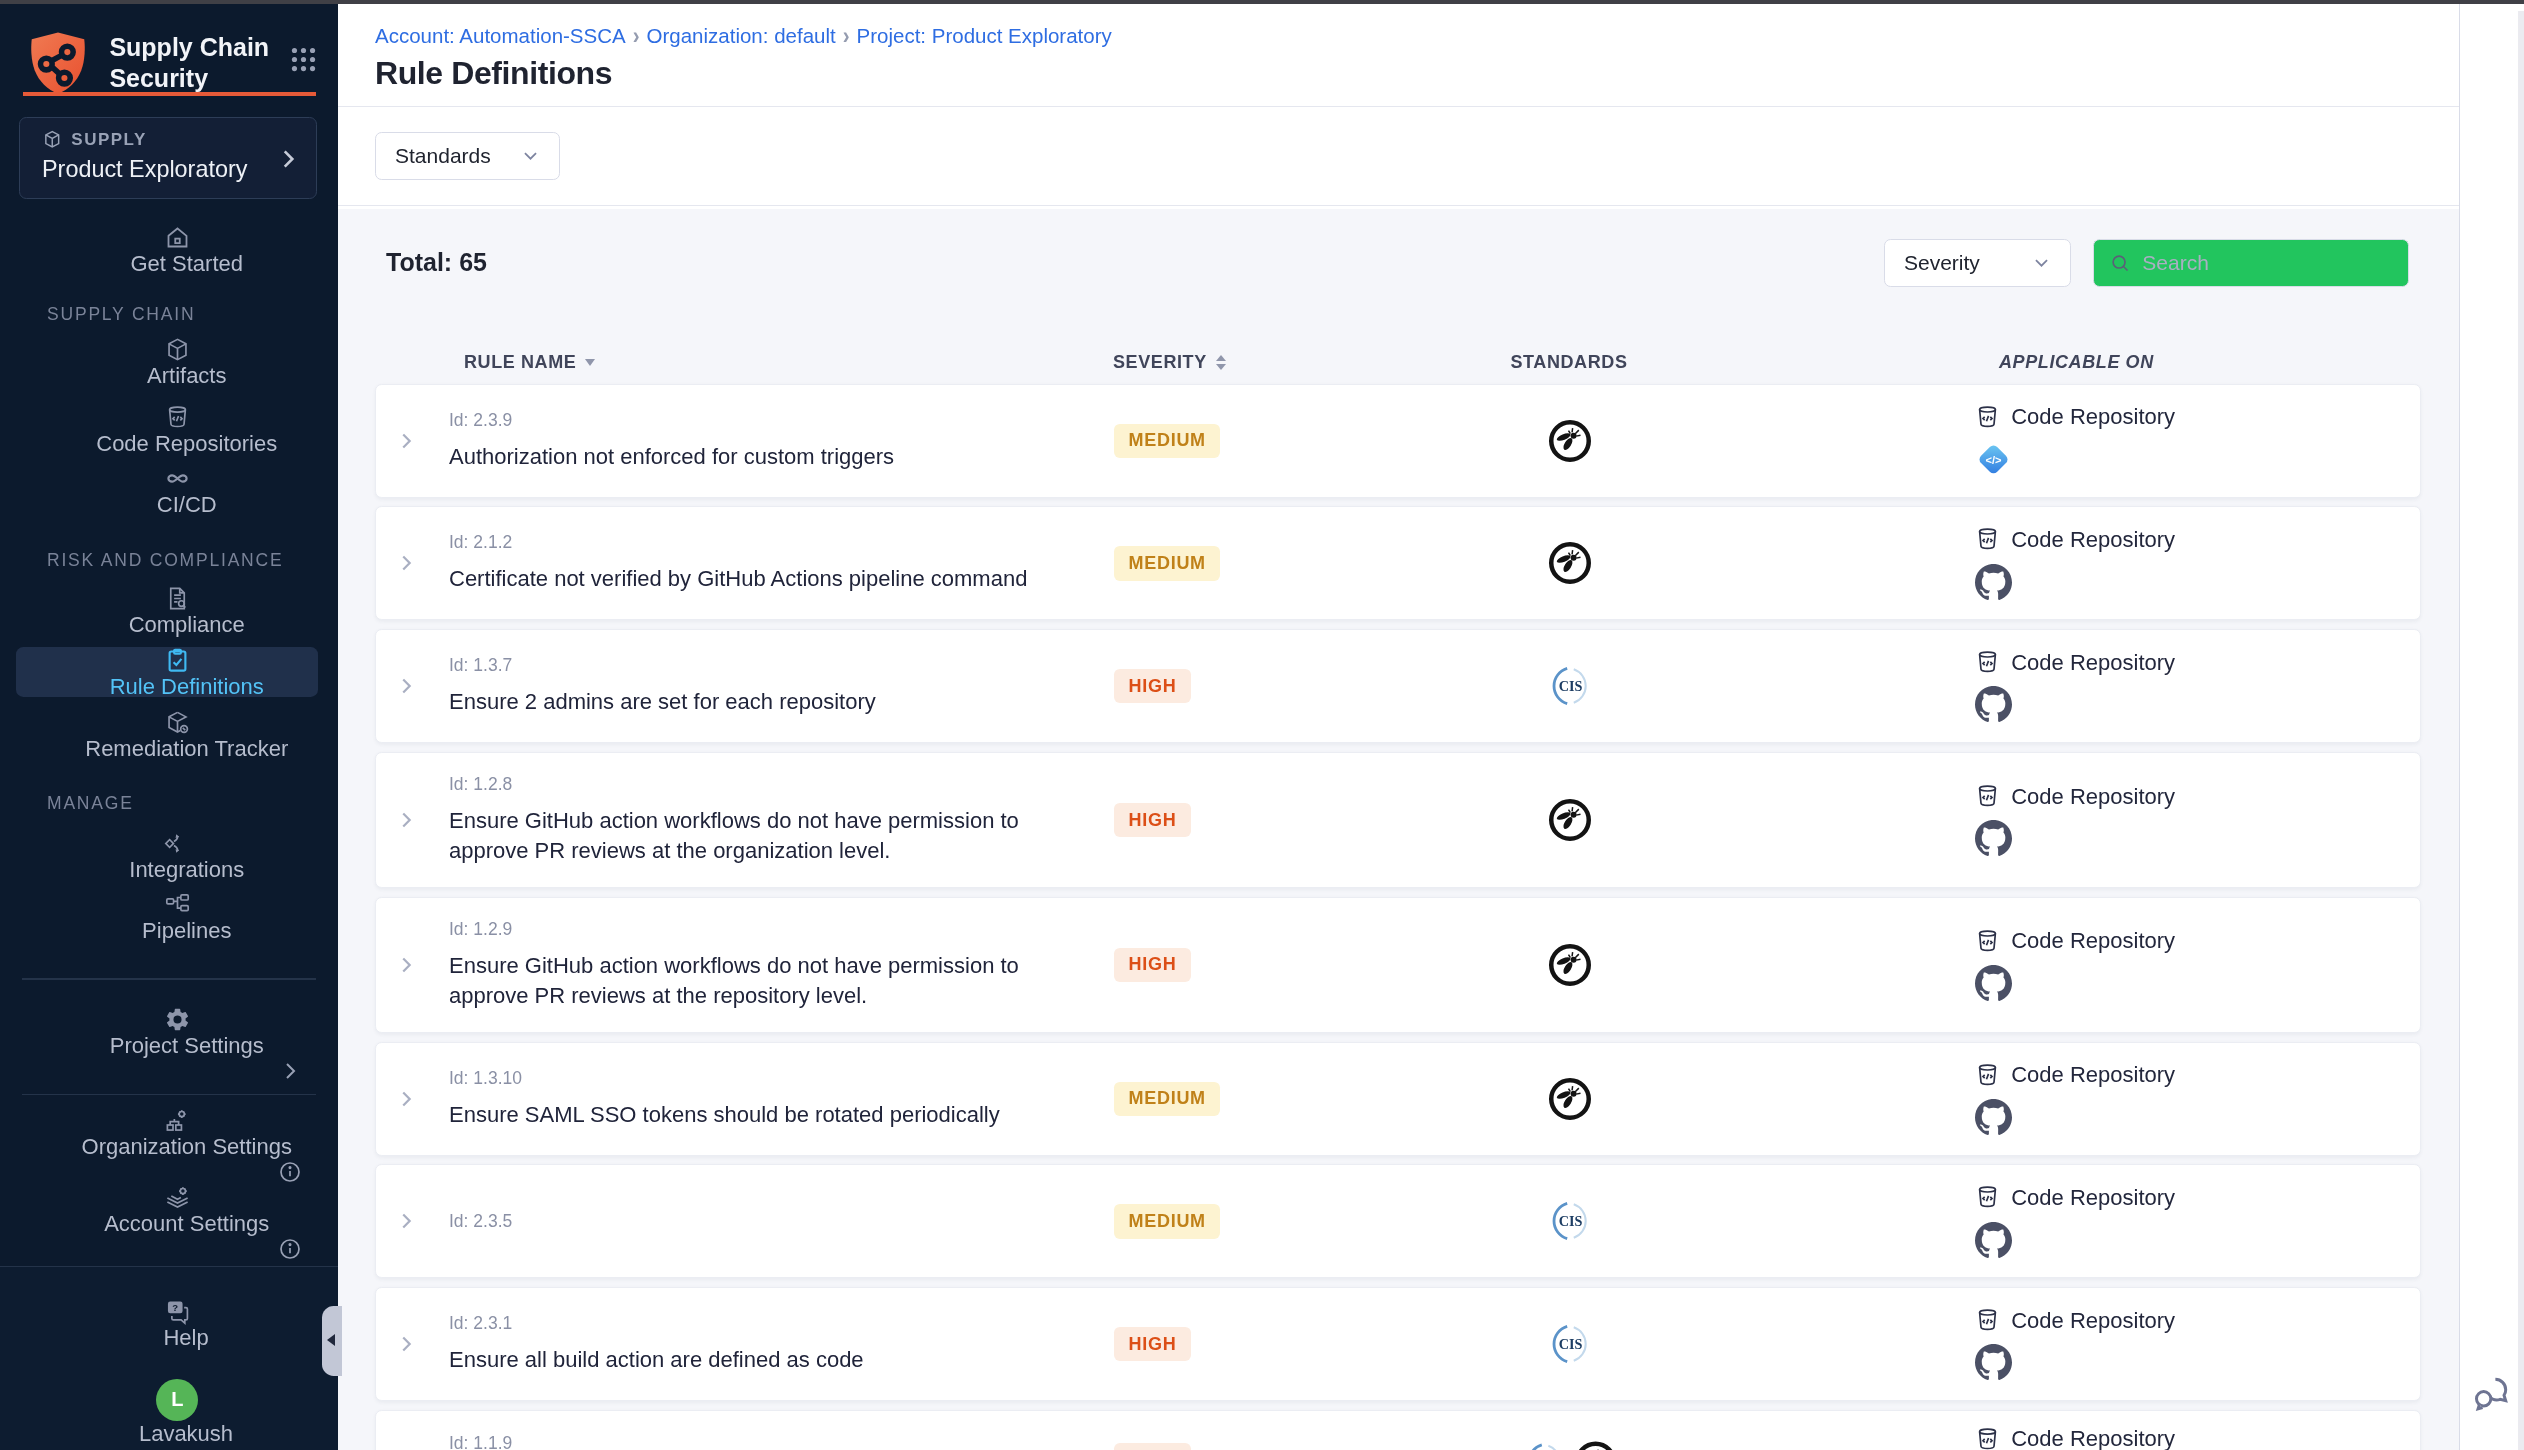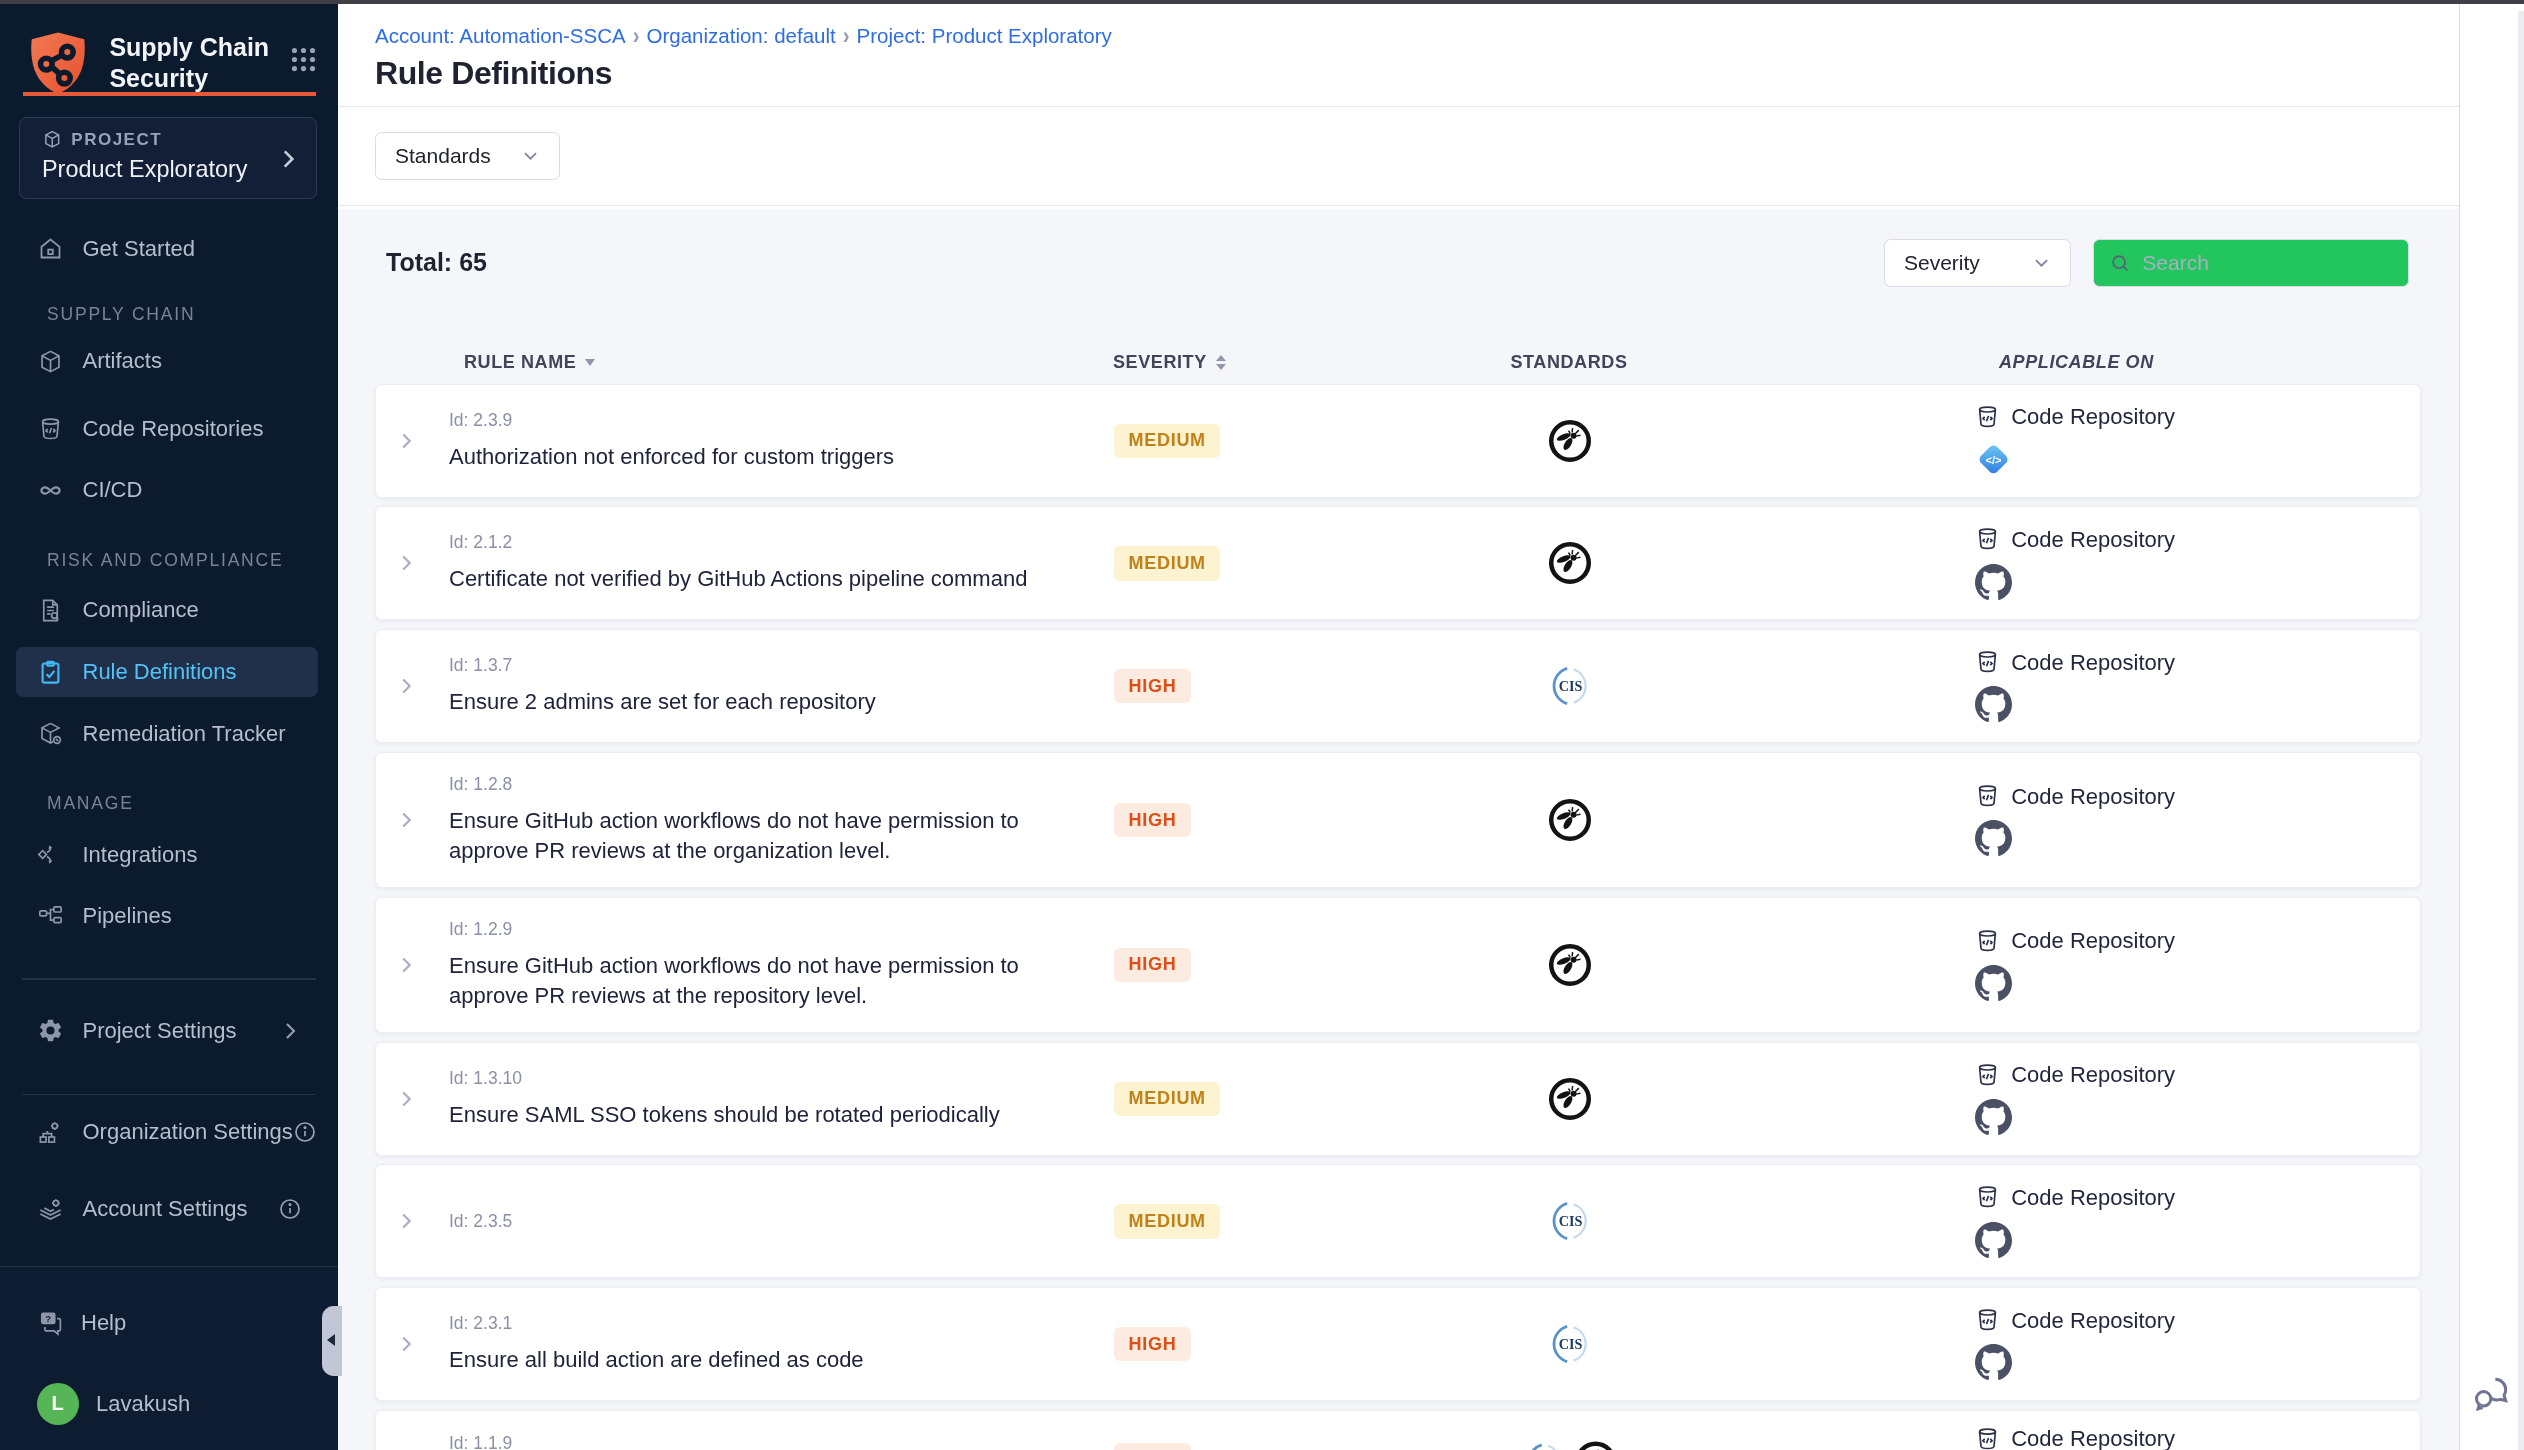--- a/index.html
+++ b/index.html
@@ -24,21 +24,21 @@
   .project-card { position:absolute; top:113px; left:19px; width:298px; height:82px; background:#131f36;
     border:1.5px solid #2d3d57; border-radius:7.3px; padding:11.7px 0 0 22px; cursor:pointer; }
   .project-label-row { display:flex; align-items:center; gap:8.8px; color:#99a2b6; }
   .project-label-row .pico { width:20.5px; height:20.5px; }
   .project-label { font-size:17px; font-weight:700; letter-spacing:1.5px; }
   .project-name { margin-top:5.8px; font-size:23.4px; color:#eef1f6; }
   .project-chevron { position:absolute; right:14.6px; top:28px; width:26px; height:26px; color:#c6cbd8; }
 
   .nav { position:absolute; top:192px; left:0; right:0; }
   .nav-item { height:50px; display:flex; align-items:center; margin:0 20px 0 16px; padding-left:20.5px;
-    border-radius:7.3px; cursor:pointer; }
+    border-radius:7.3px; cursor:pointer;flex-direction:column; }
   .nav-item .nico { width:27px; height:27px; color:#8d95aa; flex:0 0 auto; }
   .nav-item .nlabel { font-size:22px; color:#b6bdcd; margin-left:19px; white-space:nowrap; }
   .nav-item.selected { background:#20304b; }
   .nav-item.selected .nico { color:#3fb9f2; }
   .nav-item.selected .nlabel { color:#53c3f7; font-weight:500; }
   .nav-item .right-el { margin-left:auto; margin-right:16px; width:24px; height:24px; color:#99a1b5; flex:0 0 auto; }
   .nav-section { height:22px; line-height:22px; padding-left:47px; font-size:17.5px; letter-spacing:1.8px;
     color:#7a8398; white-space:nowrap; }
   .sdivider { height:1.5px; background:#243349; margin:0 22px; }
 
@@ -157,21 +157,21 @@
     </svg>
   </div>
   <div class="orange-line"></div>
 
   <div class="project-card">
     <div class="project-label-row">
       <svg class="pico" viewBox="0 0 24 24" fill="none" stroke="currentColor" stroke-width="1.7">
         <path d="M12 3 4.5 7v10L12 21l7.5-4V7L12 3z"></path>
           <path d="M4.5 7 12 11l7.5-4M12 11v10"></path>
       </svg>
-      <span class="project-label">PROJECT</span>
+      <span class="project-label">SUPPLY</span>
     </div>
     <div class="project-name">Product Exploratory</div>
     <svg class="project-chevron" viewBox="0 0 24 24" fill="none" stroke="currentColor" stroke-width="2.4">
         <path d="m9 5 7 7-7 7"></path>
       </svg>
   </div>
 
   <nav class="nav">
     <div class="nav-item" style="margin-top:28px">
       <svg class="nico" viewBox="0 0 24 24" fill="none" stroke="currentColor" stroke-width="1.6">

